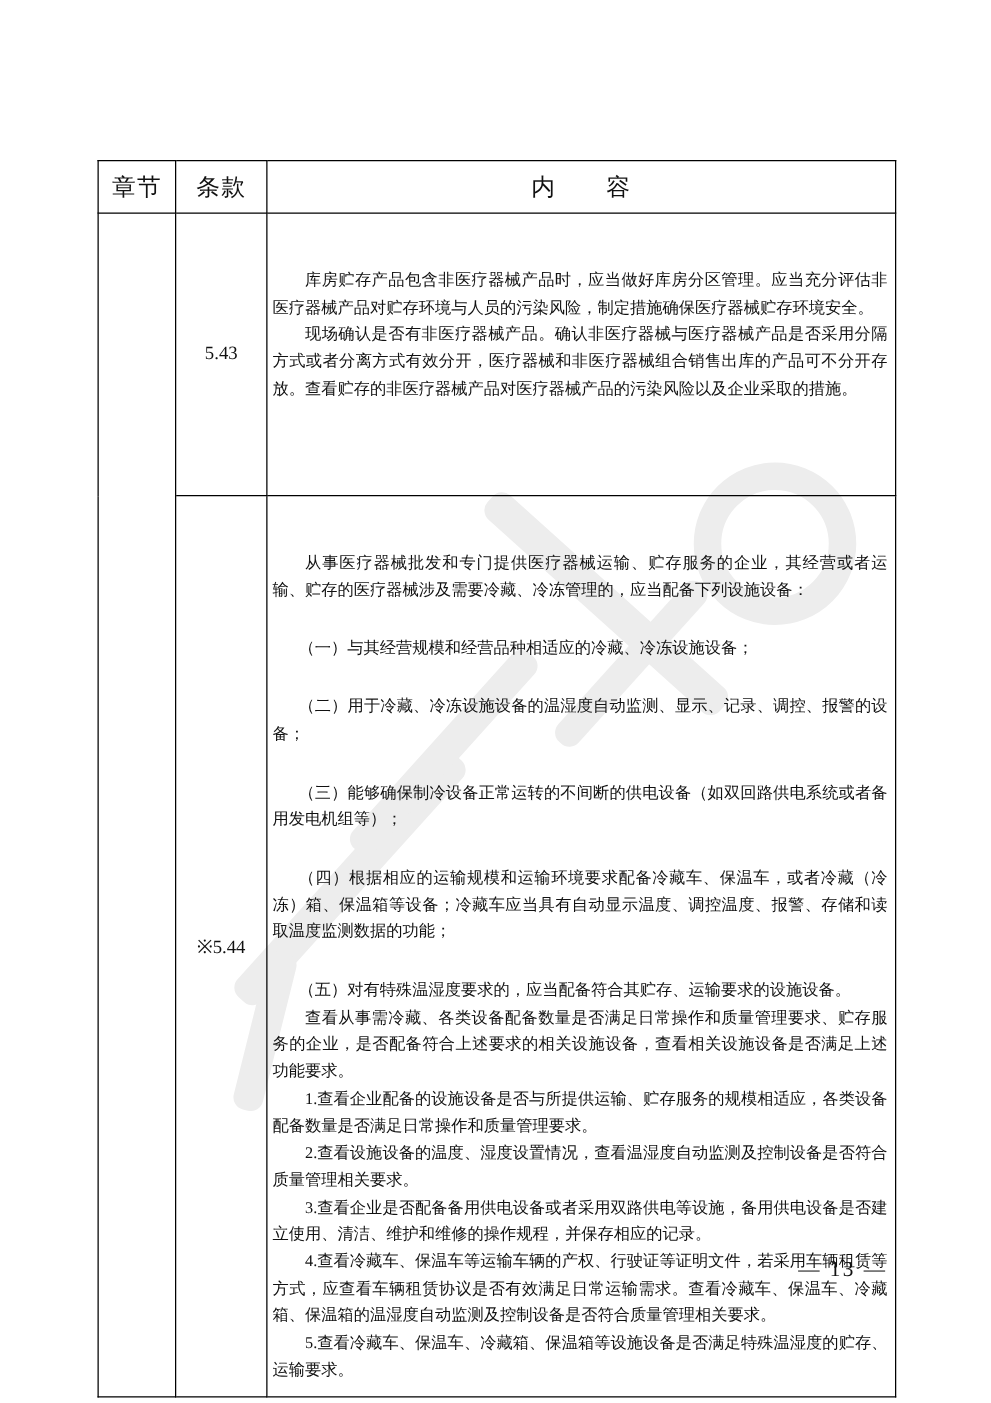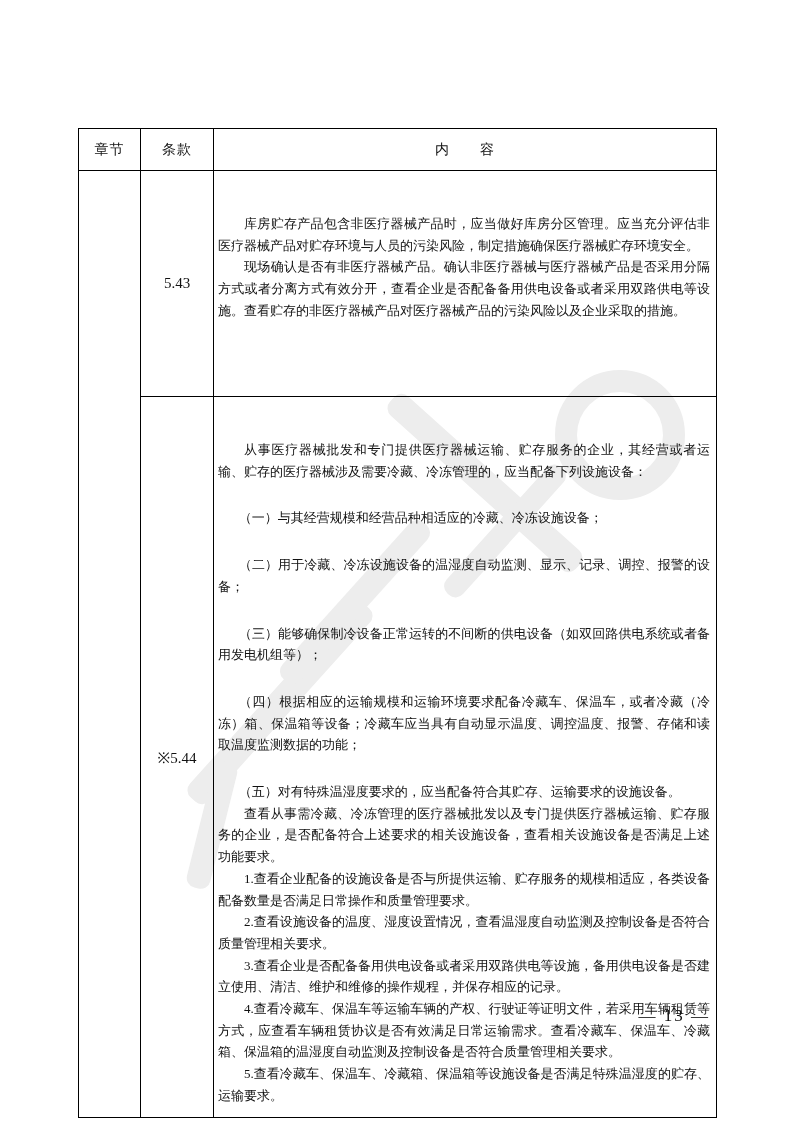--- a/index.html
+++ b/index.html
@@ -42,21 +42,21 @@
     border: 1.5px solid #000000;
     font-weight: normal;
     background: transparent;
   }
   col.c-chapter { width: 62px; }
   col.c-clause  { width: 73px; }
   col.c-content { width: 503px; }
 
   .header-row th {
     height: 42px;
-    font-size: 14px;
+    font-size: 19px;
     text-align: center;
     vertical-align: middle;
     letter-spacing: 1px;
   }
   .row-1 { height: 226px; }
   .row-2 { height: 586px; }
 
   .chapter-cell { vertical-align: middle; }
   .clause-cell {
     text-align: center;
@@ -107,33 +107,33 @@
       <tr class="header-row">
     <th>章节</th>
     <th>条款</th>
     <th>内　　容</th>
   </tr>
   <tr class="row-1">
     <td class="chapter-cell" rowspan="2"></td>
     <td class="clause-cell">5.43</td>
     <td class="content-cell">
       <p>库房贮存产品包含非医疗器械产品时，应当做好库房分区管理。应当充分评估非医疗器械产品对贮存环境与人员的污染风险，制定措施确保医疗器械贮存环境安全。</p>
-      <p>现场确认是否有非医疗器械产品。确认非医疗器械与医疗器械产品是否采用分隔方式或者分离方式有效分开，查看企业是否配备备用供电设备或者采用双路供电等设施。查看贮存的非医疗器械产品对医疗器械产品的污染风险以及企业采取的措施。</p>
+      <p>现场确认是否有非医疗器械产品。确认非医疗器械与医疗器械产品是否采用分隔方式或者分离方式有效分开，医疗器械和非医疗器械组合销售出库的产品可不分开存放。查看贮存的非医疗器械产品对医疗器械产品的污染风险以及企业采取的措施。</p>
     </td>
   </tr>
   <tr class="row-2">
     <td class="clause-cell">※5.44</td>
     <td class="content-cell">
       <p>从事医疗器械批发和专门提供医疗器械运输、贮存服务的企业，其经营或者运输、贮存的医疗器械涉及需要冷藏、冷冻管理的，应当配备下列设施设备：</p>
       <p class="paren">（一）与其经营规模和经营品种相适应的冷藏、冷冻设施设备；</p>
       <p class="paren">（二）用于冷藏、冷冻设施设备的温湿度自动监测、显示、记录、调控、报警的设备；</p>
       <p class="paren">（三）能够确保制冷设备正常运转的不间断的供电设备（如双回路供电系统或者备用发电机组等）；</p>
       <p class="paren">（四）根据相应的运输规模和运输环境要求配备冷藏车、保温车，或者冷藏（冷冻）箱、保温箱等设备；冷藏车应当具有自动显示温度、调控温度、报警、存储和读取温度监测数据的功能；</p>
       <p class="paren">（五）对有特殊温湿度要求的，应当配备符合其贮存、运输要求的设施设备。</p>
-      <p>查看从事需冷藏、冷冻管理的医疗器械批发以及专门提供医疗器械运输、贮存服务的企业，是否配备符合上述要求的相关设施设备，查看相关设施设备是否满足上述功能要求。</p>
+      <p>查看从事需冷藏、各类设备配备数量是否满足日常操作和质量管理要求、贮存服务的企业，是否配备符合上述要求的相关设施设备，查看相关设施设备是否满足上述功能要求。</p>
       <p>1.查看企业配备的设施设备是否与所提供运输、贮存服务的规模相适应，各类设备配备数量是否满足日常操作和质量管理要求。</p>
       <p>2.查看设施设备的温度、湿度设置情况，查看温湿度自动监测及控制设备是否符合质量管理相关要求。</p>
       <p>3.查看企业是否配备备用供电设备或者采用双路供电等设施，备用供电设备是否建立使用、清洁、维护和维修的操作规程，并保存相应的记录。</p>
       <p>4.查看冷藏车、保温车等运输车辆的产权、行驶证等证明文件，若采用车辆租赁等方式，应查看车辆租赁协议是否有效满足日常运输需求。查看冷藏车、保温车、冷藏箱、保温箱的温湿度自动监测及控制设备是否符合质量管理相关要求。</p>
       <p>5.查看冷藏车、保温车、冷藏箱、保温箱等设施设备是否满足特殊温湿度的贮存、运输要求。</p>
     </td>
   </tr>
 </tbody>
   </table>
 

